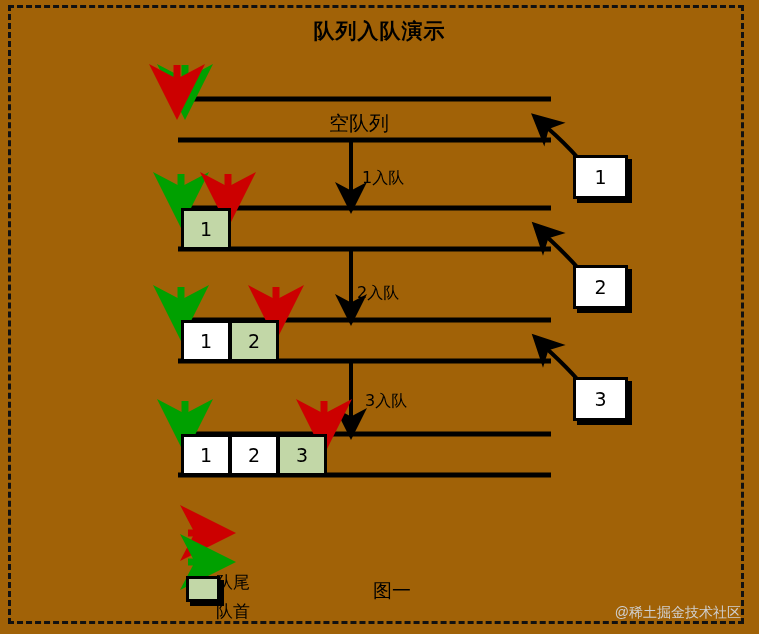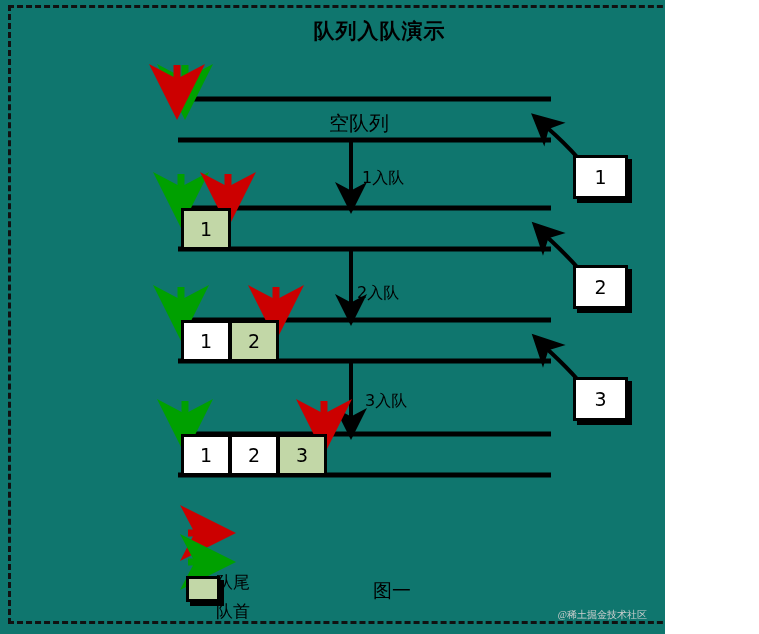--- a/index.html
+++ b/index.html
@@ -5,23 +5,23 @@
   html, body {
     margin: 0;
     padding: 0;
     background: #ffffff;
   }
   body {
     font-family: "Liberation Sans", sans-serif;
   }
   #canvas {
     position: relative;
-    width: 665px;
+    width: 759px;
     height: 634px;
-    background: #0f766e;
+    background: #a16207;
     overflow: hidden;
   }
   .dashed-frame {
     position: absolute;
     left: 8px;
     top: 5px;
     width: 736px;
     height: 619px;
     border: 3px dashed #111111;
     box-sizing: border-box;
@@ -109,23 +109,23 @@
     position: absolute;
     font-size: 19px;
     color: #000000;
     font-family: "DejaVu Sans", "Liberation Sans", sans-serif;
     white-space: nowrap;
   }
   .watermark {
     position: absolute;
     right: 18px;
     bottom: 12px;
-    font-size: 10px;
+    font-size: 14px;
     color: #d0d0d0;
-    font-family: Liberation Serif, serif;
+    font-family: Liberation Sans, sans-serif;
     white-space: nowrap;
   }
 </style>
 </head>
 <body>
 
 <div id="canvas">
 
   <div class="dashed-frame"></div>
 

